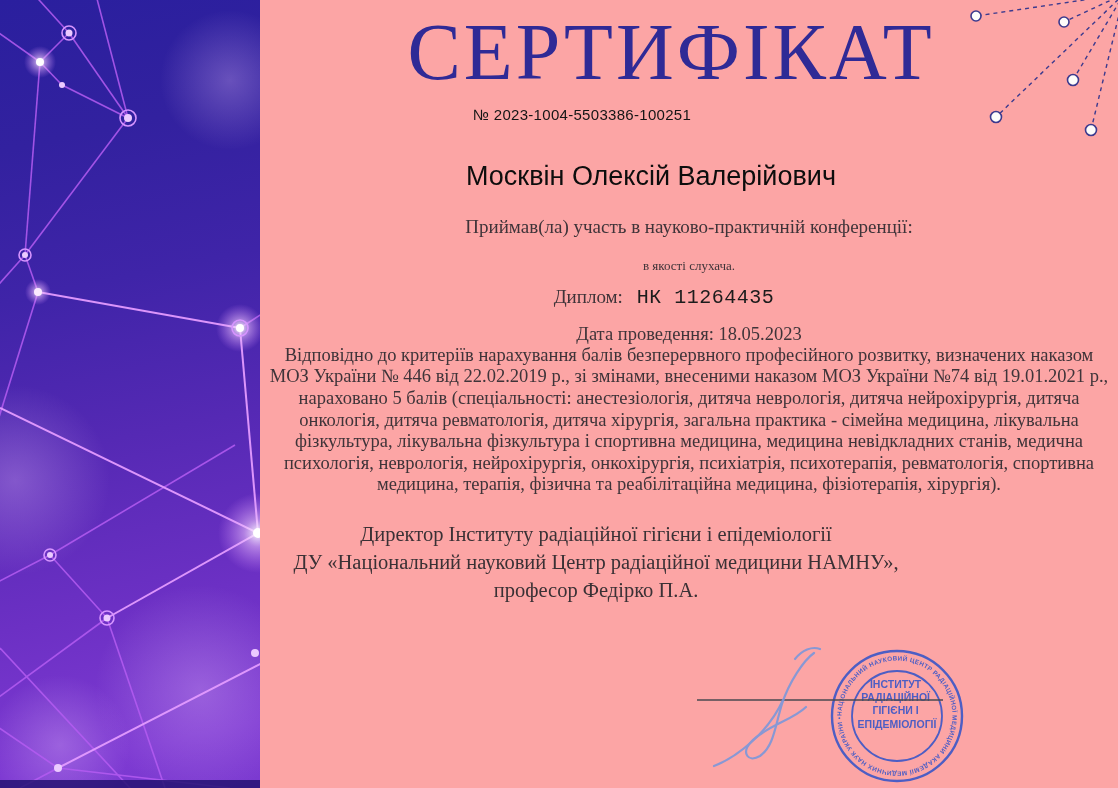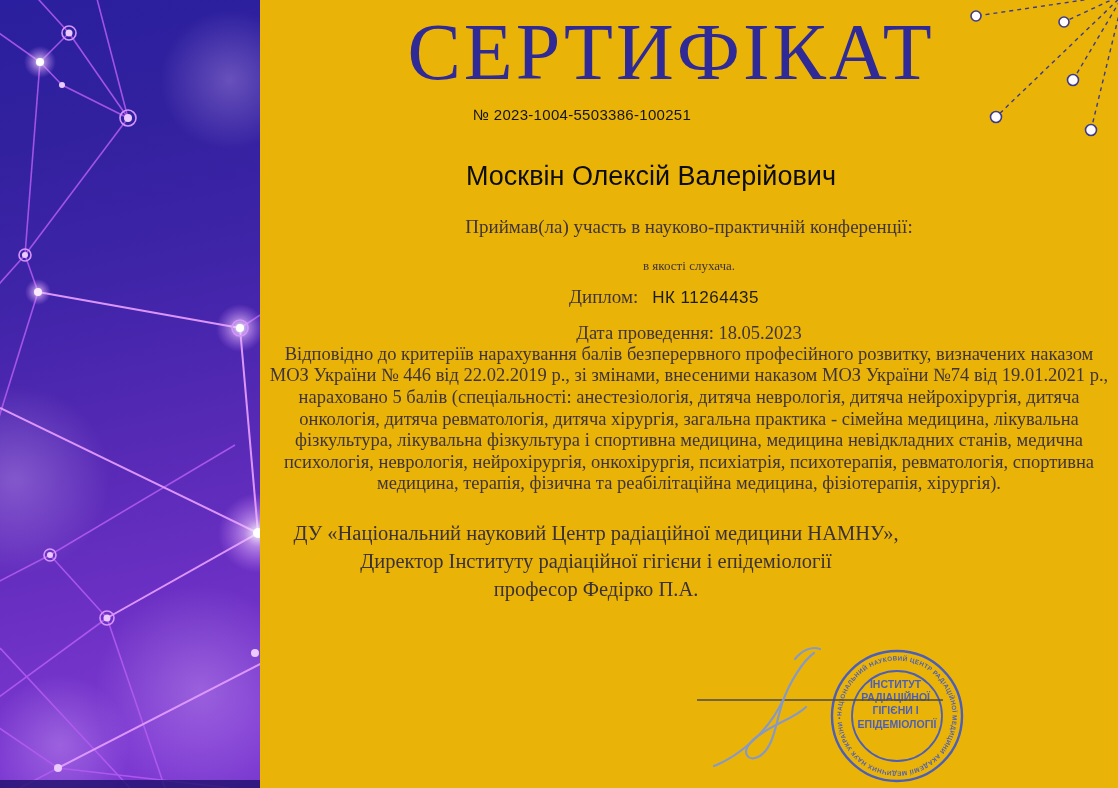--- a/index.html
+++ b/index.html
@@ -1,19 +1,19 @@
 <!DOCTYPE html>
 <html><head>
 <meta charset="utf-8">
 <style>
   * { margin:0; padding:0; box-sizing:border-box; }
   body { background:#e8e8e8; font-family:"Liberation Serif", serif; }
   .page {
     position:relative; width:1118px; height:788px;
-    background:#eab308; overflow:hidden;
+    background:#fca5a5; overflow:hidden;
   }
   
   .band {
     position:absolute; left:0; top:0; width:260px; height:788px;
     background:linear-gradient(168deg,
       #2a1f9e 0%, #32219f 18%, #3f24a8 36%,
       #5529b4 55%, #6c30c4 75%, #7d39d2 92%, #7b3ad0 100%);
   }
   .band svg { position:absolute; left:0; top:0; }
   
@@ -40,22 +40,22 @@
   }
   .participation { margin-top:24px; font-size:19px; line-height:1.2; }
   .conference { margin-top:2px; transform:translateX(-12px);
     font-size:21px; font-weight:bold; line-height:1.2; color:#372e33; }
   .role { margin-top:19px; font-size:13px; }
   .diploma-row {
     margin-top:12px; transform:translateX(-25px);
     display:flex; justify-content:center; align-items:baseline; gap:14px;
   }
   .diploma-label { font-size:19px; }
-  .diploma-number { font-family:Liberation Sans, sans-serif;
-    font-size:17px; letter-spacing:.5px; color:#1c1c1c; }
+  .diploma-number { font-family:Liberation Mono, monospace;
+    font-size:20px; letter-spacing:.5px; color:#1c1c1c; }
   .date-line { margin-top:15px; font-size:18.5px; }
   .body-block { margin:0 auto; max-width:846px; font-size:18.5px; line-height:21.6px; }
   .signatory { margin-top:24px; transform:translateX(-93px);
     font-size:20.5px; line-height:28px; color:#3a3135; }
   
   .sign-area { position:absolute; left:640px; top:630px; width:430px; height:158px; }
 </style>
 </head>
 <body>
 
@@ -167,22 +167,22 @@
     <div class="role">в якості слухача.</div>
     <div class="diploma-row">
       <span class="diploma-label">Диплом:</span>
       <span class="diploma-number">НК 11264435</span>
     </div>
     <div class="date-line">Дата проведення: 18.05.2023</div>
     <div class="body-block">
       <div>Відповідно до критеріїв нарахування балів безперервного професійного розвитку, визначених наказом МОЗ України № 446 від 22.02.2019 р., зі змінами, внесеними наказом МОЗ України №74 від 19.01.2021 р., нараховано 5 балів (спеціальності: анестезіологія, дитяча неврологія, дитяча нейрохірургія, дитяча онкологія, дитяча ревматологія, дитяча хірургія, загальна практика - сімейна медицина, лікувальна фізкультура, лікувальна фізкультура і спортивна медицина, медицина невідкладних станів, медична психологія, неврологія, нейрохірургія, онкохірургія, психіатрія, психотерапія, ревматологія, спортивна медицина, терапія, фізична та реабілітаційна медицина, фізіотерапія, хірургія).</div>
     </div>
     <div class="signatory">
+      <div>Директор Інституту радіаційної гігієни і епідеміології</div>
       <div>ДУ «Національний науковий Центр радіаційної медицини НАМНУ»,</div>
-      <div>Директор Інституту радіаційної гігієни і епідеміології</div>
       <div>професор Федірко П.А.</div>
     </div>
   </div>
 
   <svg class="sign-area" viewBox="640 630 430 158">
 
     <g opacity="0.92">
       <circle cx="897" cy="716" r="65" fill="none" stroke="#3f58c7" stroke-width="2.4"></circle>
       <circle cx="897" cy="716" r="45" fill="none" stroke="#3f58c7" stroke-width="1.8"></circle>
       <defs>

